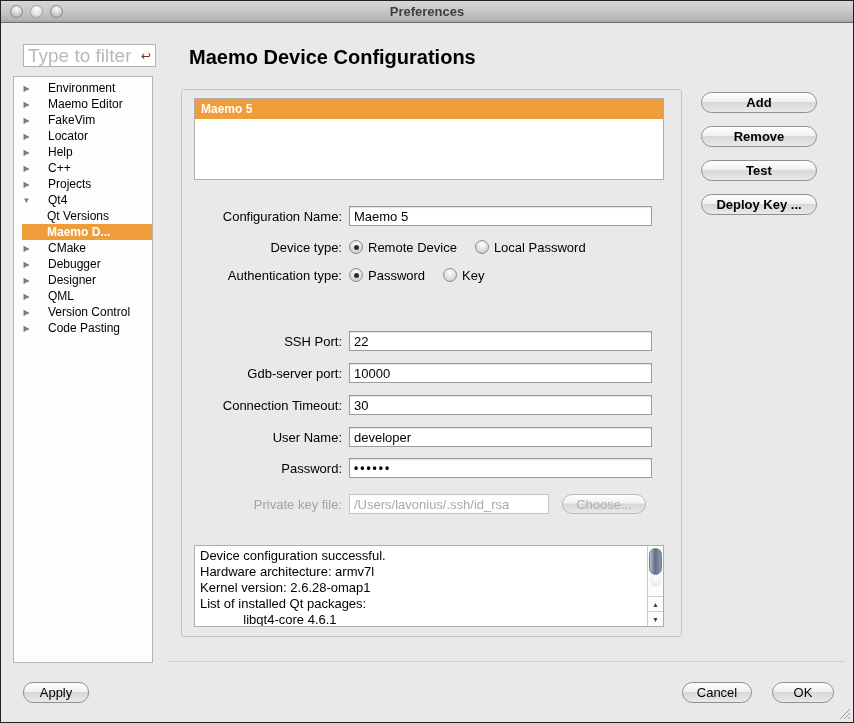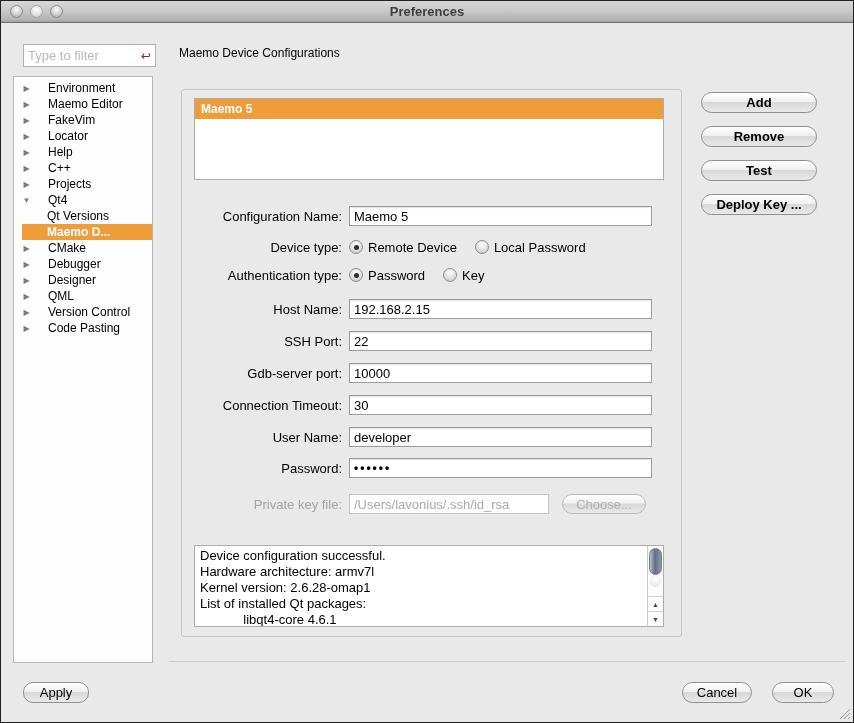--- a/index.html
+++ b/index.html
@@ -24,28 +24,28 @@
     background:radial-gradient(circle at 50% 30%, #fbfbfb, #cfcfcf 55%, #a3a3a3);
   }
   .light.mid { background:radial-gradient(circle at 50% 30%, #fdfdfd, #e2e2e2 55%, #c4c4c4); border-color:#a5a5a5; }
   
   .filter-box {
     position:absolute; left:22px; top:43px; width:133px; height:23px;
     background:#fff; border:1px solid #b3b3b3;
     display:flex; align-items:center; padding:0 4px;
   }
   .filter-input {
-    flex:1; border:none; outline:none; font-size:13px; color:#333;
+    flex:1; border:none; outline:none; font-size:19px; color:#333;
     font-family:inherit; width:100px; background:transparent;
   }
   .filter-input::placeholder { color:#b9b9b9; }
   .filter-icon { color:#8a281c; font-size:12px; line-height:1; cursor:pointer; }
   .page-title {
-    position:absolute; left:178px; top:45px;
-    font-size:12px; font-weight:normal; color:#000;
+    position:absolute; left:188px; top:45px;
+    font-size:20px; font-weight:bold; color:#000;
   }
   
   .tree {
     position:absolute; left:12px; top:75px; width:140px; height:587px;
     background:#fdfdfd; border:1px solid #b5b5b5; padding-top:3px;
     overflow:hidden;
   }
   .tree-row { position:relative; height:16px; display:flex; align-items:center; font-size:12px; color:#000; cursor:default; }
   .tree-row .tri { width:11px; margin-left:7px; font-size:8px; color:#7c7c7c; text-align:center; flex:none; }
   .tree-row .lbl { margin-left:16px; white-space:nowrap; }
@@ -253,24 +253,20 @@
           <span class="radio checked"></span>
           <span class="radio-lbl">Password</span>
         </div>
         <div class="radio-opt">
           <span class="radio"></span>
           <span class="radio-lbl">Key</span>
         </div>
       </div>
     </div>
 
-    <div class="frow" style="top:209px;">
-      <span class="flabel">Host Name:</span>
-      <input class="ftext" value="192.168.2.15" style="">
-    </div>
 
     <div class="frow" style="top:241px;">
       <span class="flabel">SSH Port:</span>
       <input class="ftext" value="22" style="">
     </div>
 
     <div class="frow" style="top:273px;">
       <span class="flabel">Gdb-server port:</span>
       <input class="ftext" value="10000" style="">
     </div>

